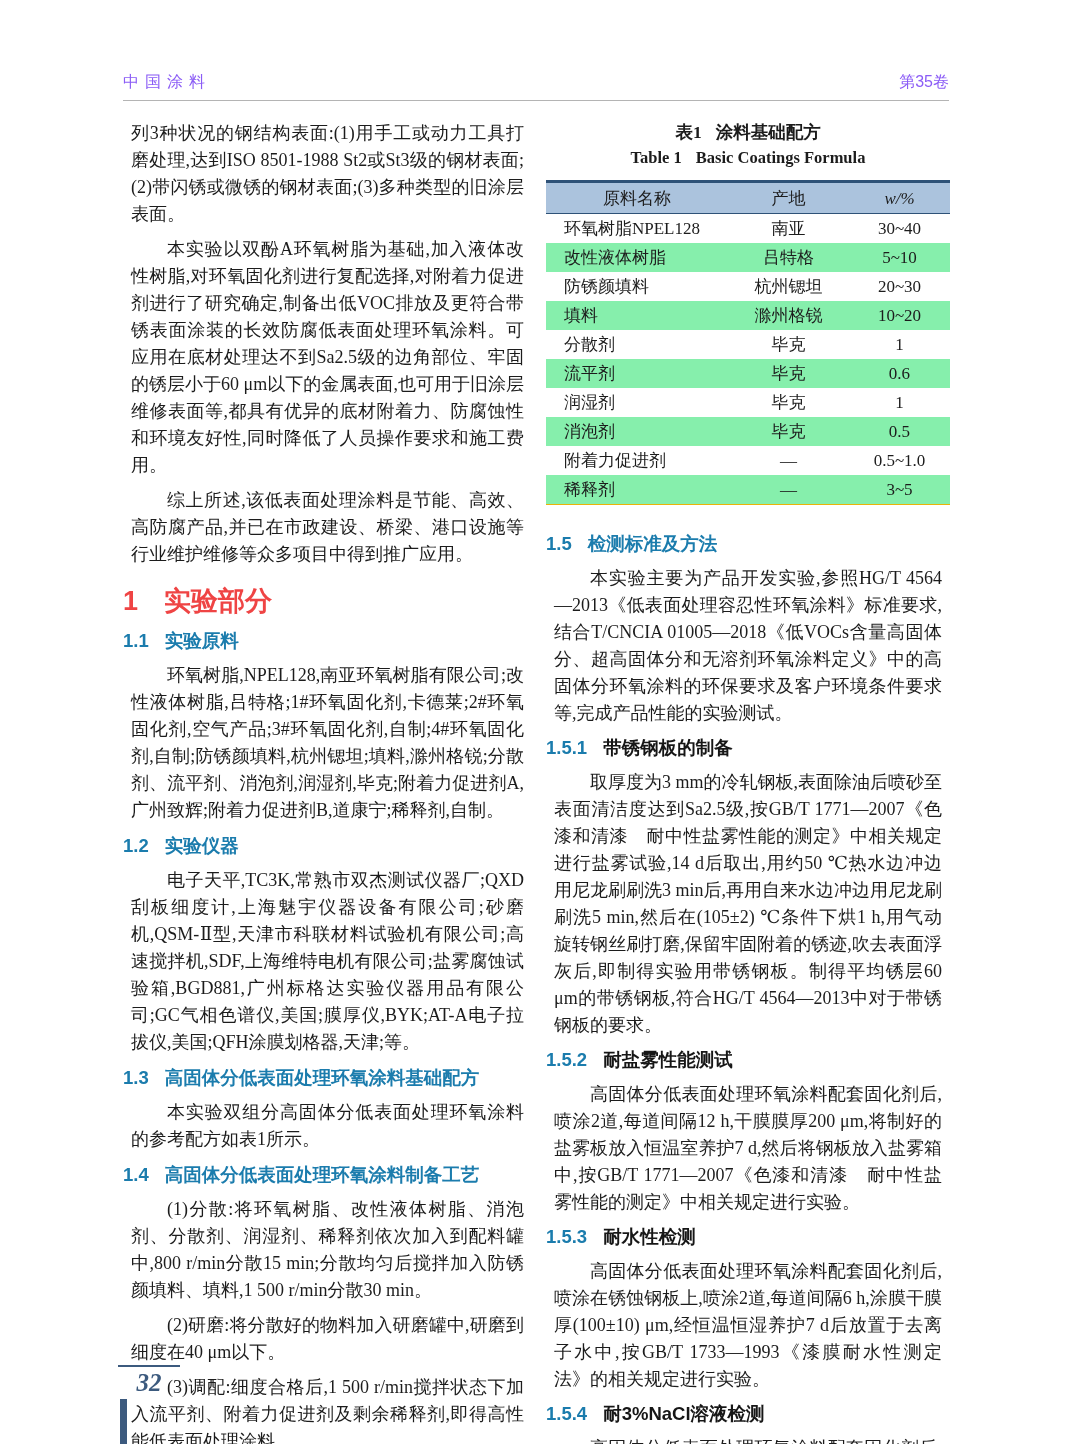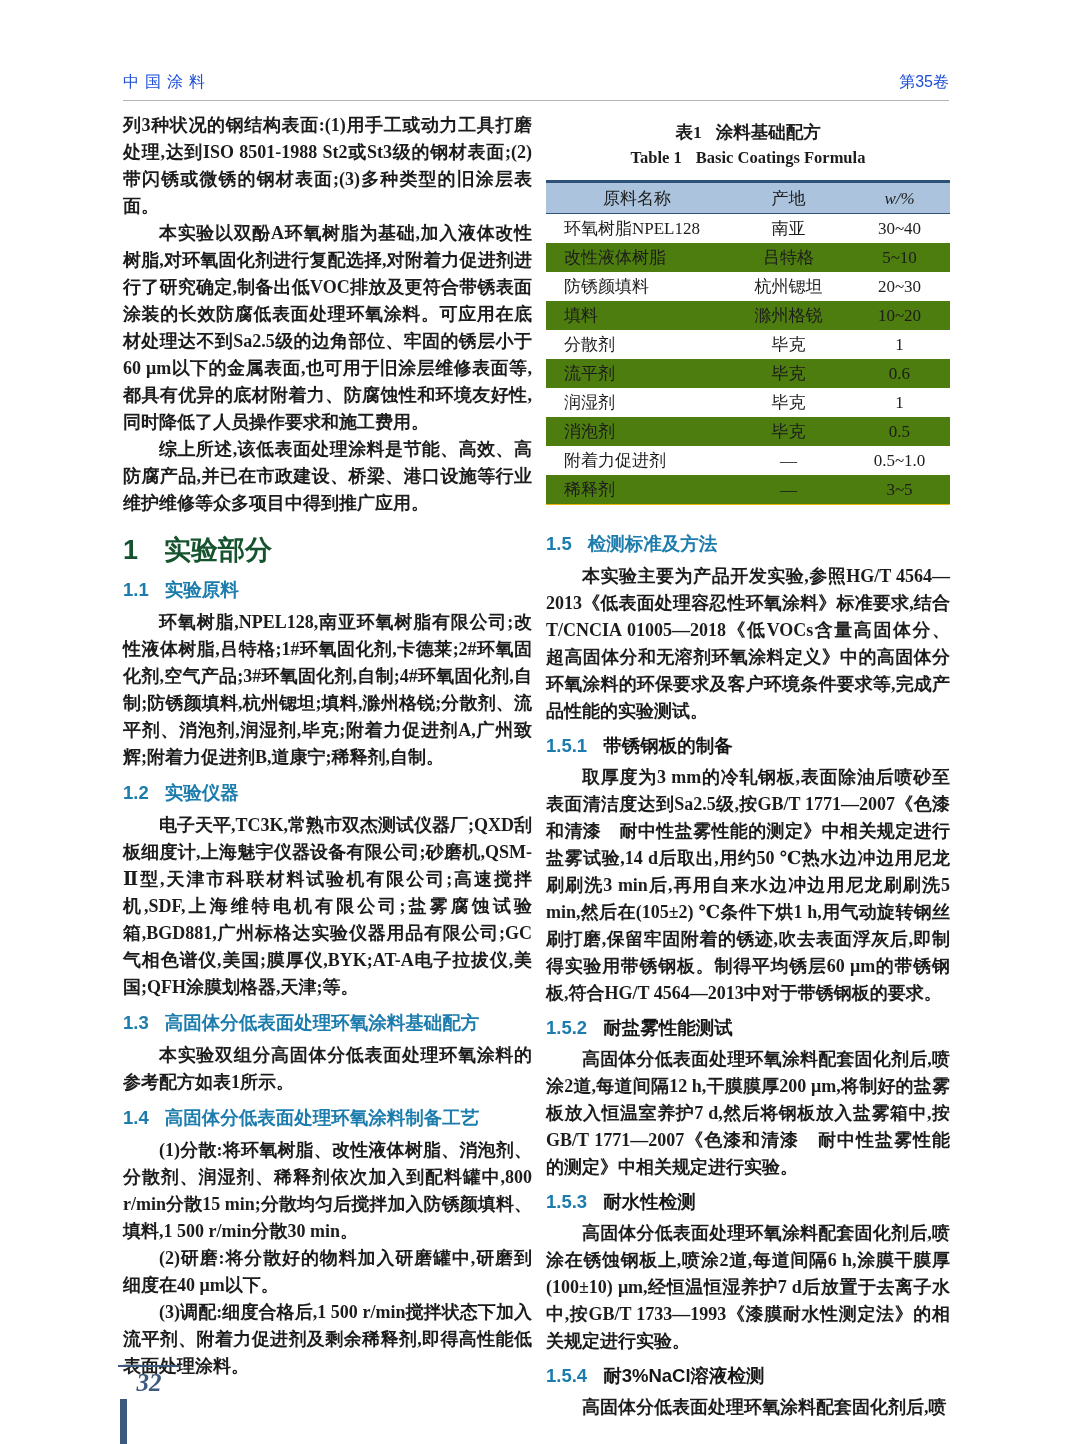--- a/index.html
+++ b/index.html
@@ -7,33 +7,33 @@
     position:relative;width:1072px;height:1444px;background:#ffffff;
     margin:0 auto;overflow:hidden;
     font-family:"Liberation Serif","DejaVu Serif",serif;color:#1c1c1c;
   }
   
   .hdr{
     position:absolute;left:123px;top:72px;width:826px;
     display:flex;justify-content:space-between;align-items:flex-end;
     padding-bottom:7px;border-bottom:1px solid #b4b4b4;
     font-family:"Liberation Sans","DejaVu Sans",sans-serif;
-    font-size:16px;color:#1d4ed8;
+    font-size:16px;color:#8b5cf6;
   }
   .hdr .journal{letter-spacing:6px;}
   
   .col{position:absolute;top:112px;font-size:18px;line-height:27px;text-align:justify;}
   .col-left{left:123px;width:409px;}
   .col-right{left:546px;top:116px;width:404px;}
-  p.body{margin:0;text-indent:2em;font-weight:bold;}
+  p.body{margin:8px;text-indent:2em;}
   p.body.no-indent{text-indent:0;}
   
   .h1{
     margin:16px 0 10px;font-family:"Liberation Sans","DejaVu Sans",sans-serif;
-    font-size:27px;font-weight:bold;color:#14532d;line-height:34px;text-align:left;
+    font-size:27px;font-weight:bold;color:#ef4444;line-height:34px;text-align:left;
   }
   .h1 .num{margin-right:26px;}
   .h2{
     margin:9px 0 6px;font-family:"Liberation Sans","DejaVu Sans",sans-serif;
     font-size:18.5px;font-weight:bold;color:#1b7cad;line-height:26px;text-align:left;
   }
   .h2 .num{margin-right:16px;}
   .h3{
     margin:8px 0 5px;font-family:"Liberation Sans","DejaVu Sans",sans-serif;
     font-size:18.5px;font-weight:bold;line-height:26px;text-align:left;
@@ -53,21 +53,21 @@
   table.formula th{
     background:#abc3dd;font-weight:normal;border-bottom:1px solid #2e5277;
     height:28px;padding:1px 6px;
   }
   table.formula td{height:26px;padding:1px 6px;}
   table.formula .c-name{width:45%;text-align:left;padding-left:18px;}
   table.formula th.c-name{text-align:center;padding-left:6px;}
   table.formula .c-origin{width:30%;text-align:center;}
   table.formula .c-w{width:25%;text-align:center;}
   table.formula th.c-w{font-style:italic;}
-  table.formula tbody tr.stripe{background:#4d7c0f;}
+  table.formula tbody tr.stripe{background:#86efac;}
   
   .ftr{position:absolute;left:118px;top:1353px;display:flex;align-items:flex-start;flex-direction:column;}
   .pageno-wrap{
     border-top:2px solid #3c5a7e;margin-top:12px;width:62px;text-align:center;
     font-family:"Liberation Serif","DejaVu Serif",serif;
   }
   .pageno{font-size:25px;font-weight:bold;font-style:italic;color:#3c5a7e;line-height:32px;}
   .vbar{width:7px;height:48px;background:#3c5a7e;margin:0 12px 0 2px;}
   .ftr-text{font-family:"Liberation Sans","DejaVu Sans",sans-serif;padding-top:4px;}
   .ftr-cn{font-size:20px;color:#ef4444;letter-spacing:2px;line-height:24px;}

